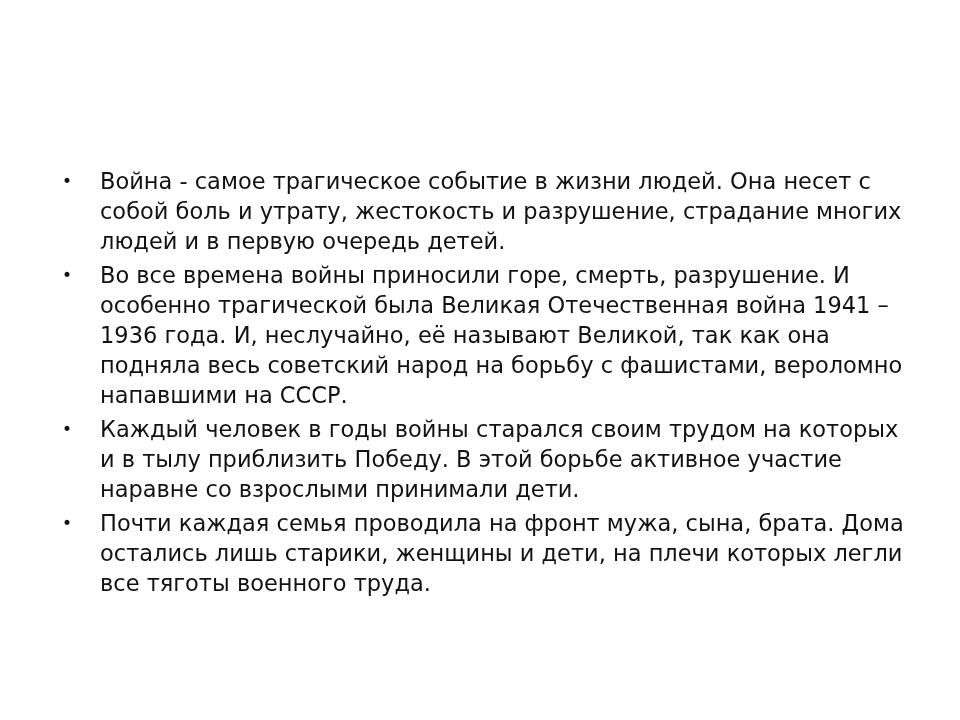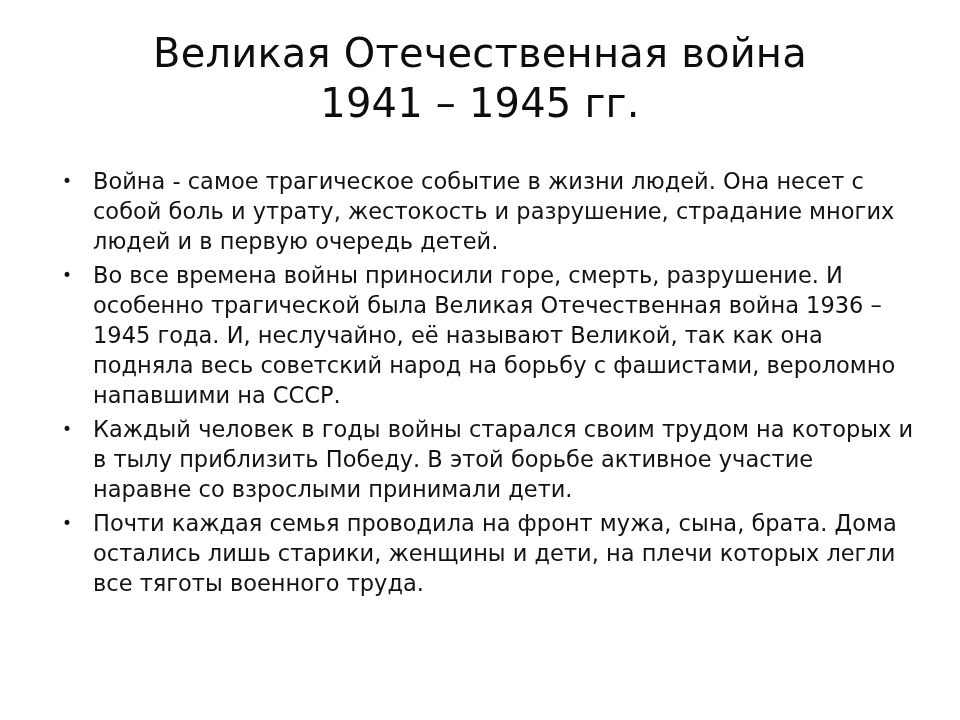--- a/index.html
+++ b/index.html
@@ -75,43 +75,40 @@
     width: 10px;
     height: 30px;
     line-height: 30px;
     font-size: 17px;
     color: #121212;
     text-align: center;
   }
 
   ul.bullets > li .bullet-text {
     display: block;
+    margin-left: 7px;
   }
 </style>
 </head>
 <body>
 
 <div class="slide">
 
-  <div class="title-block">
-    <div class="title-line">Великая Отечественная война</div>
-    <div class="title-line">1941 – 1945 гг.</div>
-  </div>
 
   <div class="body-block">
     <ul class="bullets">
 
       <li>
         <span class="bullet-marker">•</span>
         <span class="bullet-text">Война - самое трагическое событие в жизни людей. Она несет с собой боль и утрату, жестокость и разрушение, страдание многих людей и в первую очередь детей.</span>
       </li>
 
       <li>
         <span class="bullet-marker">•</span>
-        <span class="bullet-text">Во все времена войны приносили горе, смерть, разрушение. И особенно трагической была Великая Отечественная война 1936 – 1945 года. И, неслучайно, её называют Великой, так как она подняла весь советский народ на борьбу с фашистами, вероломно напавшими на СССР.</span>
+        <span class="bullet-text">Во все времена войны приносили горе, смерть, разрушение. И особенно трагической была Великая Отечественная война 1941 – 1936 года. И, неслучайно, её называют Великой, так как она подняла весь советский народ на борьбу с фашистами, вероломно напавшими на СССР.</span>
       </li>
 
       <li>
         <span class="bullet-marker">•</span>
         <span class="bullet-text">Каждый человек в годы войны старался своим трудом на которых и в тылу приблизить Победу. В этой борьбе активное участие наравне со взрослыми принимали дети.</span>
       </li>
 
       <li>
         <span class="bullet-marker">•</span>
         <span class="bullet-text">Почти каждая семья проводила на фронт мужа, сына, брата. Дома остались лишь старики, женщины и дети, на плечи которых легли все тяготы военного труда.</span>

